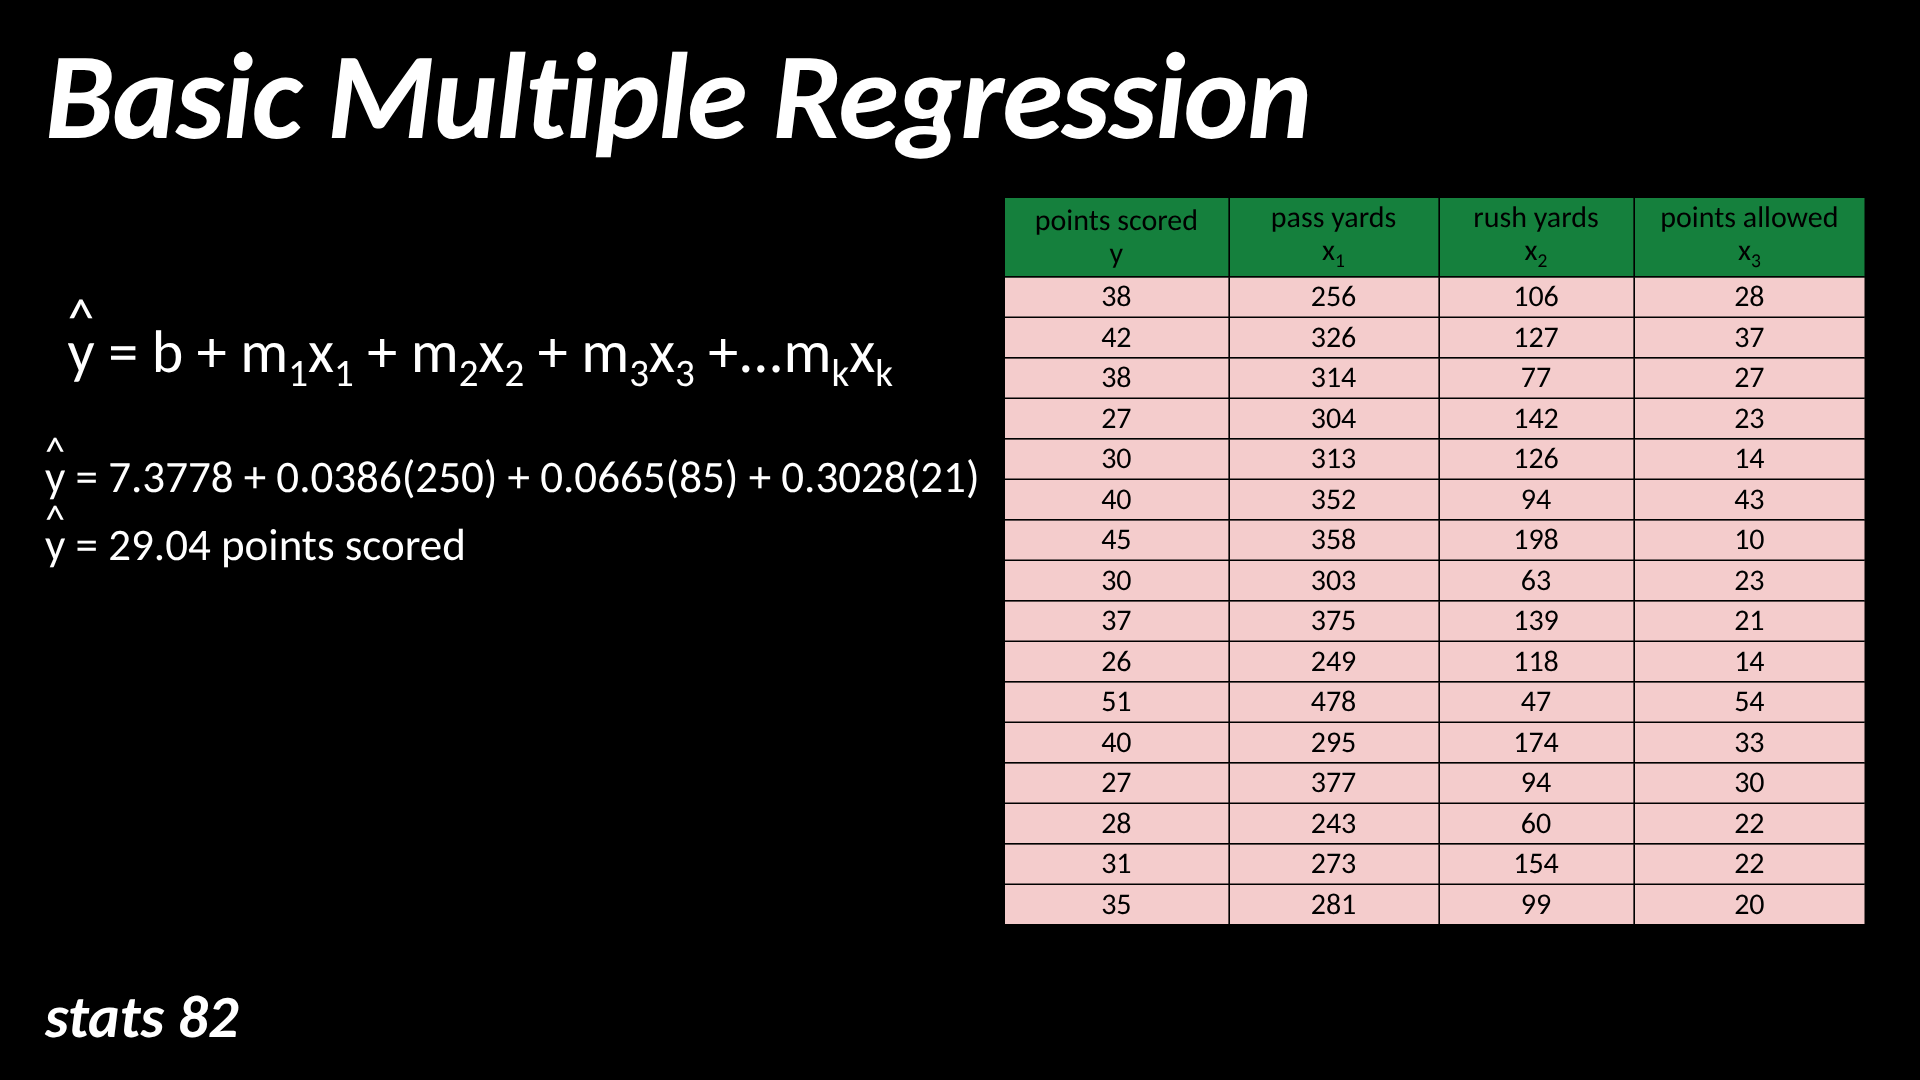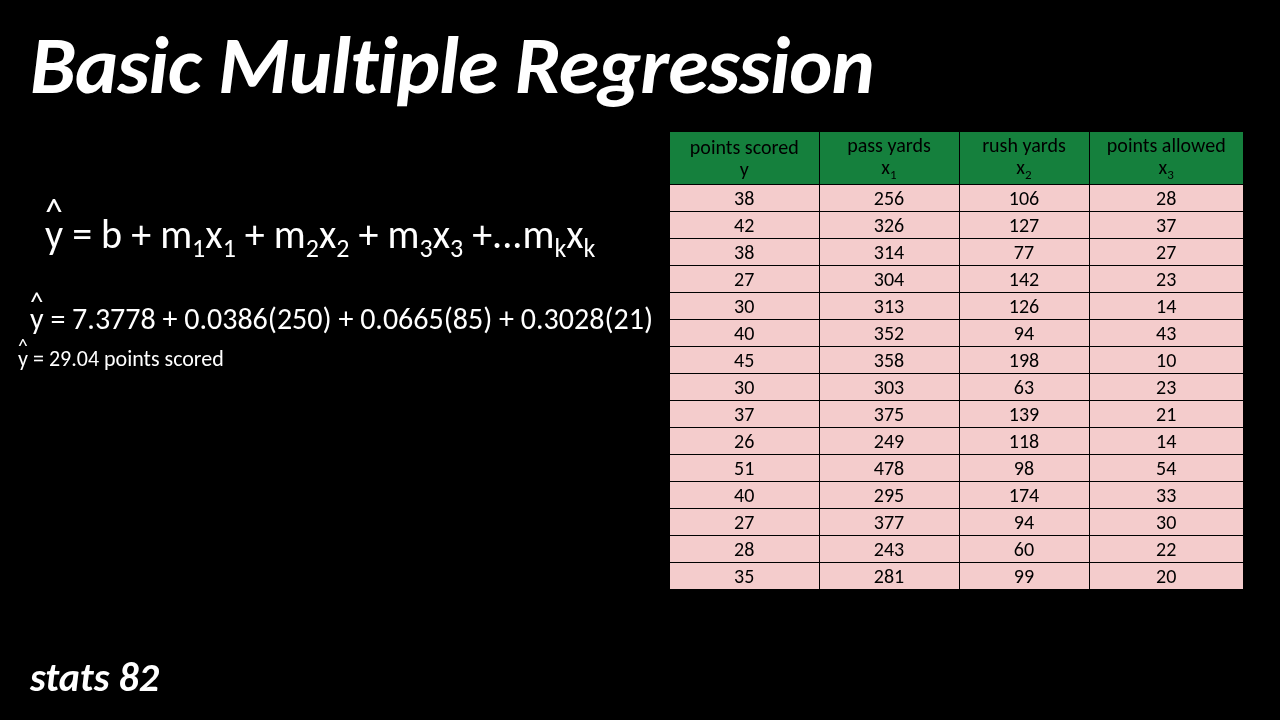--- a/index.html
+++ b/index.html
@@ -29,22 +29,22 @@
   }
   .eq2 {
     position: absolute;
     top: 300px;
     left: 30px;
     font-size: 30px;
   }
   .eq3 {
     position: absolute;
     top: 345px;
-    left: 18px;
-    font-size: 22px;
+    left: 30px;
+    font-size: 30px;
   }
   sub { font-size: 0.65em; vertical-align: sub; }
   .yhat { position: relative; display: inline-block; }
   .yhat::before {
     content: "^";
     position: absolute;
     left: 50%;
     transform: translateX(-50%);
     top: -0.55em;
     font-size: 0.9em;
@@ -184,21 +184,21 @@
       </tr>
       <tr>
         <td class="c1">26</td>
         <td class="c2">249</td>
         <td class="c3">118</td>
         <td class="c4">14</td>
       </tr>
       <tr>
         <td class="c1">51</td>
         <td class="c2">478</td>
-        <td class="c3">98</td>
+        <td class="c3">47</td>
         <td class="c4">54</td>
       </tr>
       <tr>
         <td class="c1">40</td>
         <td class="c2">295</td>
         <td class="c3">174</td>
         <td class="c4">33</td>
       </tr>
       <tr>
         <td class="c1">27</td>
@@ -206,20 +206,26 @@
         <td class="c3">94</td>
         <td class="c4">30</td>
       </tr>
       <tr>
         <td class="c1">28</td>
         <td class="c2">243</td>
         <td class="c3">60</td>
         <td class="c4">22</td>
       </tr>
       <tr>
+        <td class="c1">31</td>
+        <td class="c2">273</td>
+        <td class="c3">154</td>
+        <td class="c4">22</td>
+      </tr>
+      <tr>
         <td class="c1">35</td>
         <td class="c2">281</td>
         <td class="c3">99</td>
         <td class="c4">20</td>
       </tr>
     </tbody>
 </table>
 
 <div class="footer">stats 82</div>
 

